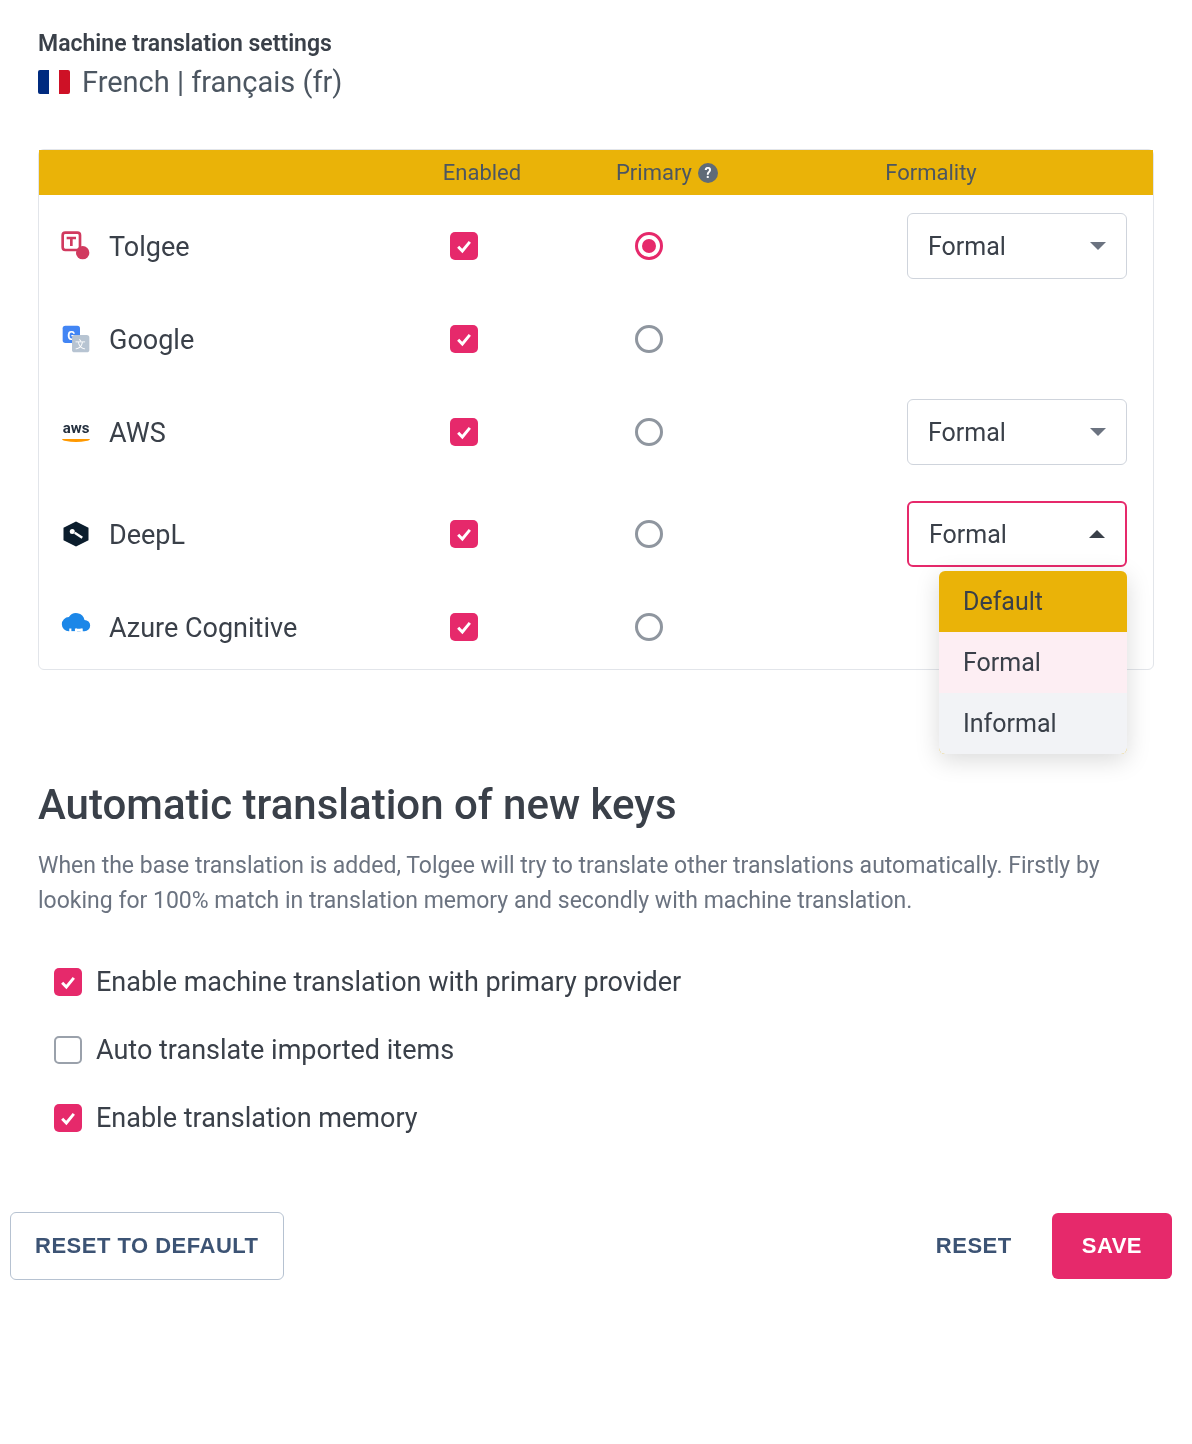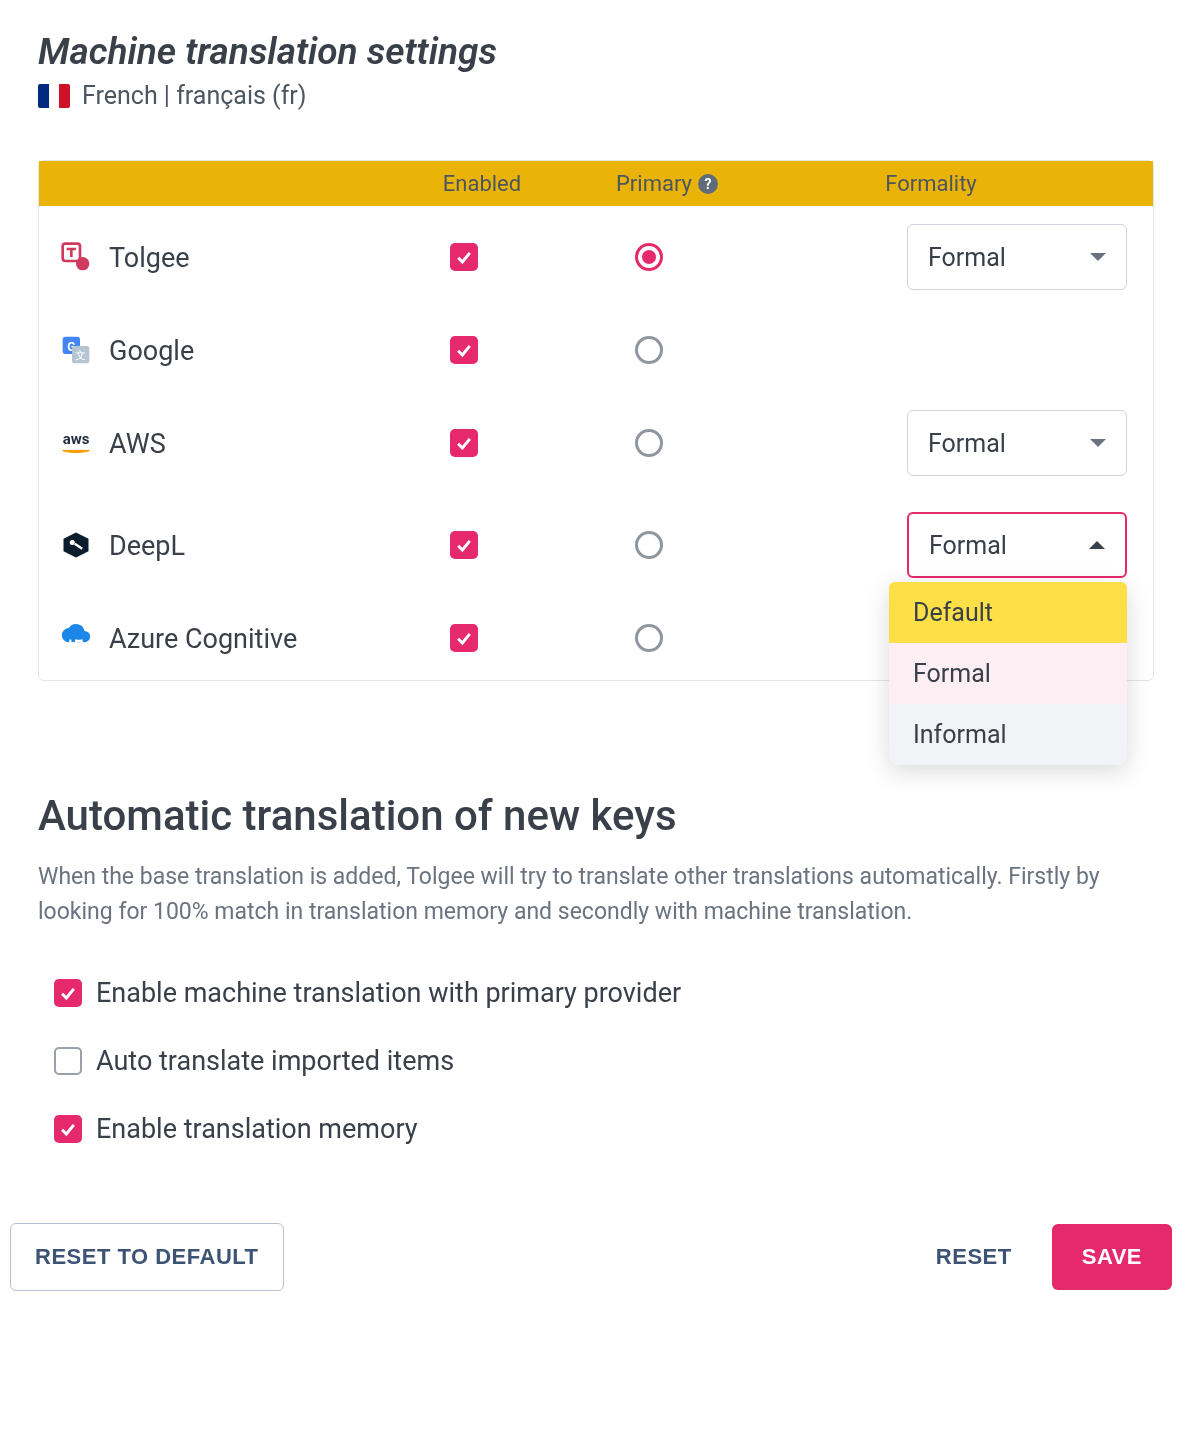--- a/index.html
+++ b/index.html
@@ -4,44 +4,43 @@
   <style>
     * { box-sizing: border-box; margin: 0; padding: 0; }
     body {
       font-family: -apple-system, BlinkMacSystemFont, "Segoe UI", Roboto, sans-serif;
       background: #fff;
       padding: 30px 10px 10px 10px;
       color: #2e3440;
       width: 1192px;
     }
     .page-title {
-      font-size: 37px;
+      font-size: 23px;
       font-weight: 600;
       color: #3a4049;
       margin-left: 28px;
       margin-bottom: 8px;
-      font-style: italic;
     }
     .subtitle-row {
       display: flex;
       align-items: center;
       gap: 12px;
       margin-left: 28px;
       margin-bottom: 50px;
     }
     .flag-icon {
       width: 32px;
       height: 24px;
       display: flex;
       border-radius: 2px;
       overflow: hidden;
     }
     .flag-stripe { flex: 1; }
     .subtitle-text {
-      font-size: 25px;
+      font-size: 29px;
       color: #4c5661;
     }
     .settings-table {
       margin: 0 28px;
       border: 1px solid #e2e5ea;
       border-radius: 6px;
       overflow: visible;
       position: relative;
     }
     .table-header {
@@ -160,22 +159,22 @@
       width: 0; height: 0;
       border-left: 8px solid transparent;
       border-right: 8px solid transparent;
     }
     .caret-down { border-top: 8px solid #6b7380; }
     .caret-up { border-bottom: 8px solid #3a4049; }
     .dropdown-menu {
       position: absolute;
       top: 70px;
       right: 6px;
-      width: 238px;
-      background: #fde047;
+      width: 188px;
+      background: #eab308;
       border-radius: 6px;
       box-shadow: 0 6px 24px rgba(0,0,0,0.15);
       z-index: 10;
       overflow: hidden;
     }
     .dropdown-item {
       padding: 16px 24px;
       font-size: 25px;
       color: #3a4049;
       cursor: pointer;

